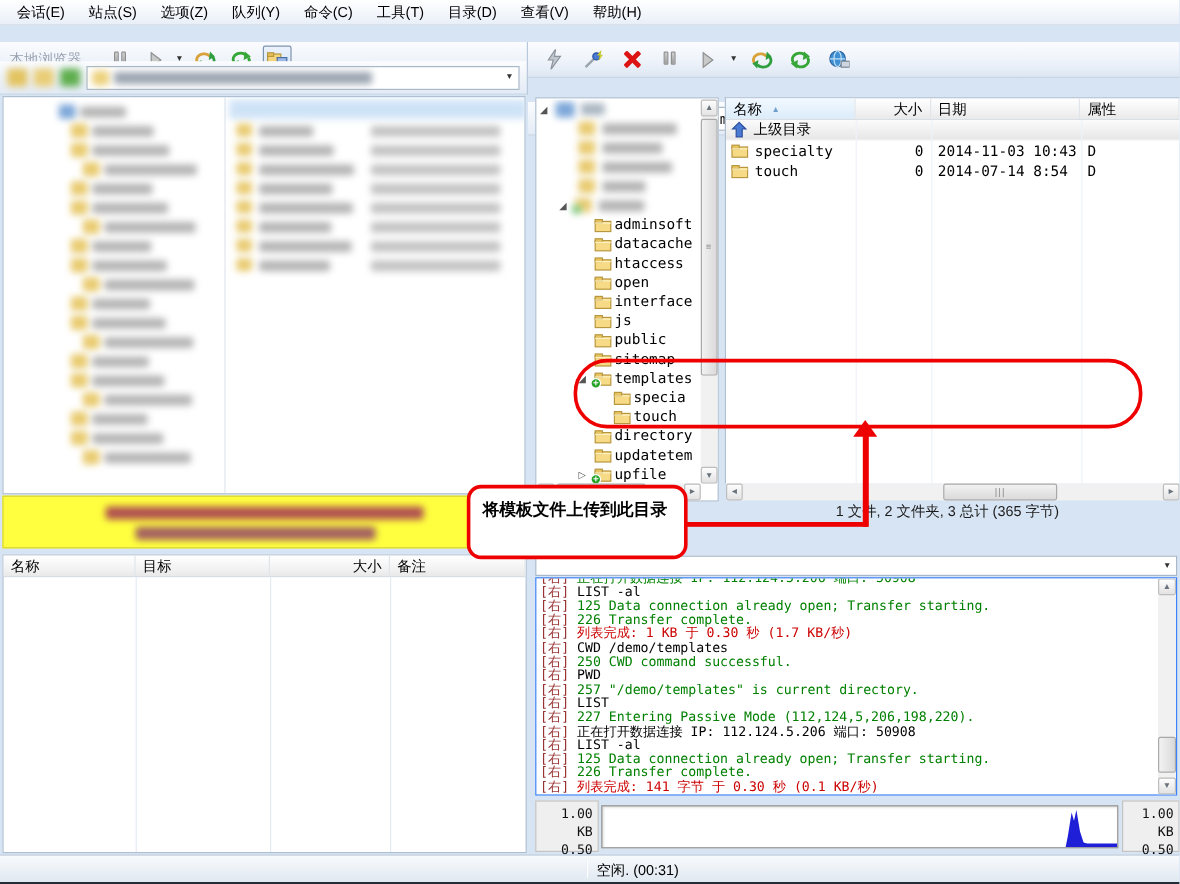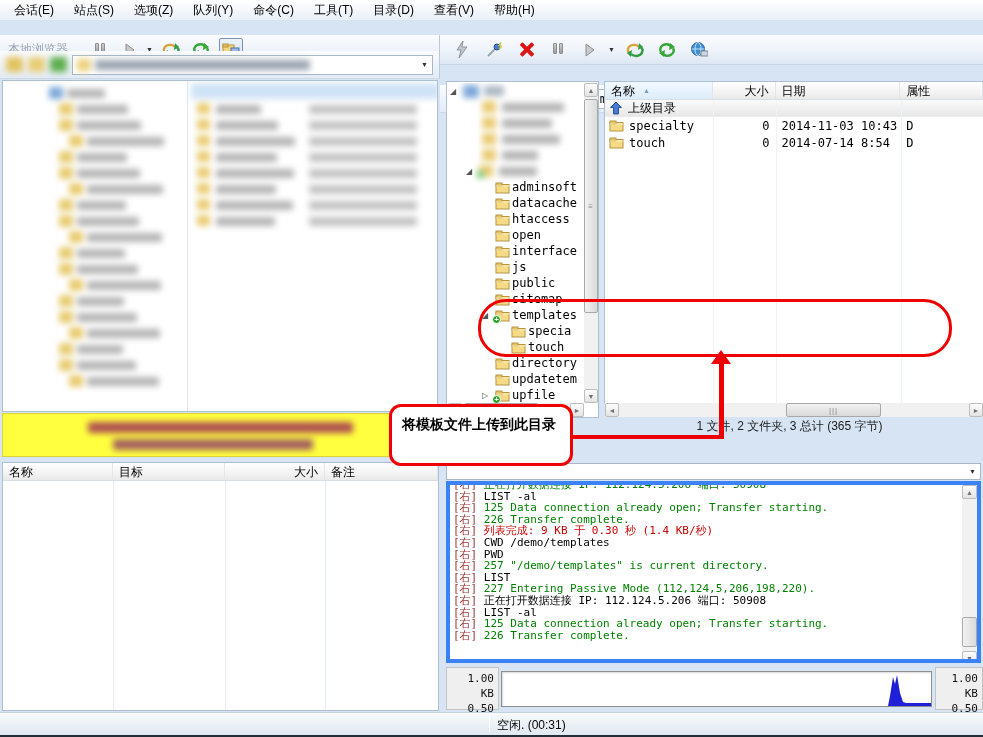--- a/index.html
+++ b/index.html
@@ -105,21 +105,21 @@
     background:linear-gradient(#ffffff,#f1f1f1 70%,#e9e9e9); }
   .q0{width:110px;} .q1{width:112px;} .q2{width:100px; text-align:right;} .q3{flex:1;}
   .qbody { position:relative; height:229px; }
   .qbody i { position:absolute; top:0; bottom:0; width:1px; background:#e3ecf5; }
 
   
   .cmd-combo { left:446px; top:463px; width:535px; height:17px; background:#fff;
     border:1px solid #a9b8c9; display:flex; align-items:center; }
   .cmd-combo .ddarrow { margin-left:auto; padding-right:4px; }
   .log { left:446px; top:481px; width:535px; height:182px; background:#fff;
-    border:4px solid #3b82f6; overflow:hidden; }
+    border:1px solid #3b82f6; overflow:hidden; }
   .log-inner { position:absolute; left:3px; top:0; right:16px; bottom:0; overflow:hidden; margin-top:-6px; }
   .log-line { font-family:"DejaVu Sans Mono",monospace; font-size:11px; line-height:11.6px; white-space:nowrap; }
   .log-prefix { color:var(--log-prefix,#993333); }
   .c-green span:last-child { color:var(--log-green,#008000); }
   .c-black span:last-child { color:#000; }
   .c-red   span:last-child { color:var(--log-red,#cc0000); }
 
   
   .spd { background:#efefef; border:1px solid #c3c3c3; font-family:"DejaVu Sans Mono",monospace;
     font-size:11px; line-height:15px; padding:3px 4px; text-align:right; color:#111;}
@@ -703,30 +703,32 @@
 
 <div class="abs cmd-combo">
   <span class="ddarrow">▼</span>
 </div>
 <div class="abs log">
   <div class="log-inner">
       <div class="log-line c-green"><span class="log-prefix">[右]</span><span> 正在打开数据连接 IP: 112.124.5.206 端口: 50908</span></div>
       <div class="log-line c-black"><span class="log-prefix">[右]</span><span> LIST -al</span></div>
       <div class="log-line c-green"><span class="log-prefix">[右]</span><span> 125 Data connection already open; Transfer starting.</span></div>
       <div class="log-line c-green"><span class="log-prefix">[右]</span><span> 226 Transfer complete.</span></div>
-      <div class="log-line c-red"><span class="log-prefix">[右]</span><span> 列表完成: 9 KB 于 0.30 秒 (1.4 KB/秒)</span></div>
+      <div class="log-line c-red"><span class="log-prefix">[右]</span><span> 列表完成: 1 KB 于 0.30 秒 (1.7 KB/秒)</span></div>
       <div class="log-line c-black"><span class="log-prefix">[右]</span><span> CWD /demo/templates</span></div>
+      <div class="log-line c-green"><span class="log-prefix">[右]</span><span> 250 CWD command successful.</span></div>
       <div class="log-line c-black"><span class="log-prefix">[右]</span><span> PWD</span></div>
       <div class="log-line c-green"><span class="log-prefix">[右]</span><span> 257 "/demo/templates" is current directory.</span></div>
       <div class="log-line c-black"><span class="log-prefix">[右]</span><span> LIST</span></div>
       <div class="log-line c-green"><span class="log-prefix">[右]</span><span> 227 Entering Passive Mode (112,124,5,206,198,220).</span></div>
       <div class="log-line c-black"><span class="log-prefix">[右]</span><span> 正在打开数据连接 IP: 112.124.5.206 端口: 50908</span></div>
       <div class="log-line c-black"><span class="log-prefix">[右]</span><span> LIST -al</span></div>
       <div class="log-line c-green"><span class="log-prefix">[右]</span><span> 125 Data connection already open; Transfer starting.</span></div>
       <div class="log-line c-green"><span class="log-prefix">[右]</span><span> 226 Transfer complete.</span></div>
+      <div class="log-line c-red"><span class="log-prefix">[右]</span><span> 列表完成: 141 字节 于 0.30 秒 (0.1 KB/秒)</span></div>
     </div>
   <div class="sb" style="right:0;top:0;width:15px;height:180px">
     <span class="sb-btn" style="left:0;top:0;width:15px;height:14px">▲</span>
     <span class="sb-thumb" style="left:0;top:132px;width:15px;height:30px"></span>
     <span class="sb-btn" style="left:0;bottom:0;width:15px;height:14px">▼</span>
   </div>
 </div>
 
 <div class="abs spd spd-left">
   <div>1.00 KB</div>

